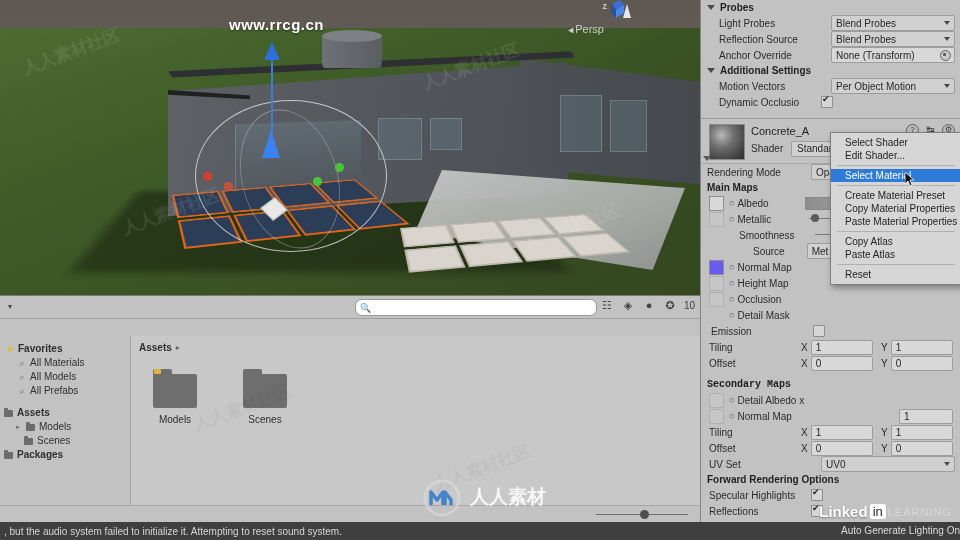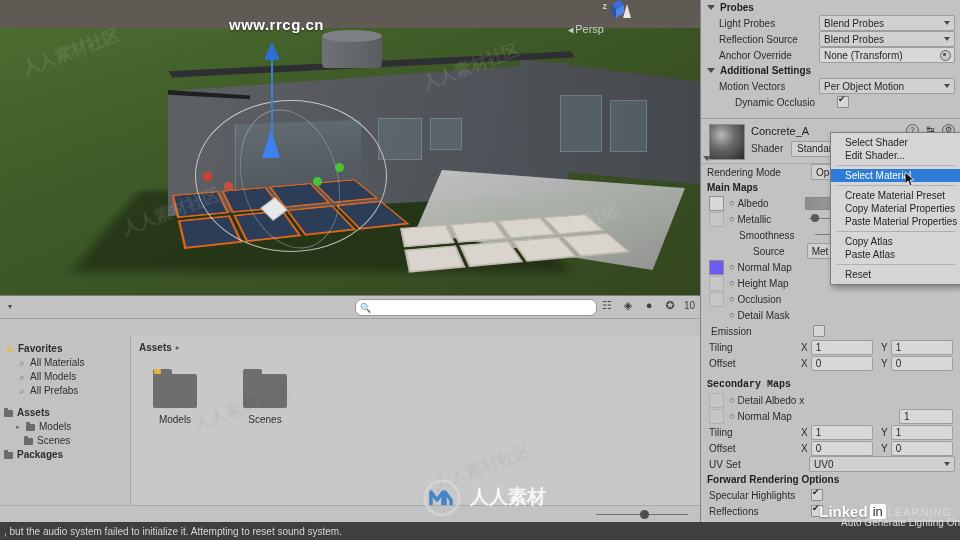--- a/index.html
+++ b/index.html
@@ -225,21 +225,21 @@
   }
   .sec-header{
     display:flex;align-items:center;height:15px;font-weight:bold;font-size:10px;color:#1f1f1f;
     padding-left:6px;
   }
   .foldout{
     display:inline-block;width:0;height:0;margin-right:5px;
     border-left:4px solid transparent;border-right:4px solid transparent;border-top:5px solid #4a4a4a;
   }
   .prop{display:flex;align-items:center;height:16px;padding-left:18px;}
-  .prop .lbl{width:100px;font-size:10px;color:#2b2b2b;}
+  .prop .lbl{width:112px;font-size:10px;color:#2b2b2b;}
   .dd{
     flex:1;height:14px;background:#d0d0d0;border:1px solid #9d9d9d;border-radius:2px;
     display:flex;align-items:center;justify-content:space-between;
     padding:0 4px;font-size:10px;color:#262626;margin-right:6px;
   }
   .dd .cv{
     display:inline-block;width:0;height:0;
     border-left:3px solid transparent;border-right:3px solid transparent;border-top:4px solid #4a4a4a;
   }
   .objfield{
@@ -317,21 +317,21 @@
     position:absolute;left:905px;top:172px;width:10px;height:15px;z-index:60;
   }
 
   
   #statusbar{
     position:absolute;left:0;bottom:0;width:960px;height:18px;
     background:#3f3f3f;color:#d6d6d6;font-size:10px;
     display:flex;align-items:center;padding-left:4px;
   }
   .auto-gen{
-    position:absolute;right:4px;bottom:8px;height:18px;line-height:18px;
+    position:absolute;right:4px;bottom:0;height:18px;line-height:18px;
     font-size:10px;color:#dcdcdc;
   }
   .li-logo{
     position:absolute;right:8px;bottom:20px;display:flex;align-items:center;gap:2px;
     z-index:50;
   }
   .li-txt{color:#ffffff;font-size:15px;font-weight:bold;text-shadow:0 1px 2px rgba(0,0,0,.4);}
   .li-in{
     background:#ffffff;color:#2b2b2b;font-size:13px;font-weight:normal;
     padding:0 3px;border-radius:2px;
@@ -537,21 +537,21 @@
       <span>Additional Settings</span>
     </div>
     <div class="prop">
       <span class="lbl">Motion Vectors</span>
       <span class="dd">
         <span>Per Object Motion</span>
         <span class="cv"></span>
       </span>
     </div>
     <div class="prop">
-      <span class="lbl" style="width:102px;margin-left:16px;">Dynamic Occlusio</span>
+      <span class="lbl" style="width:102px;">Dynamic Occlusio</span>
       <span class="chk on"></span>
     </div>
 
     <div style="height:8px;"></div>
 
     <div class="matbar">
       <div class="mat-preview"></div>
       <div class="mat-name">Concrete_A</div>
       <div class="mat-shader-lbl">Shader</div>
       <div class="mat-shader-dd">Standard</div>

